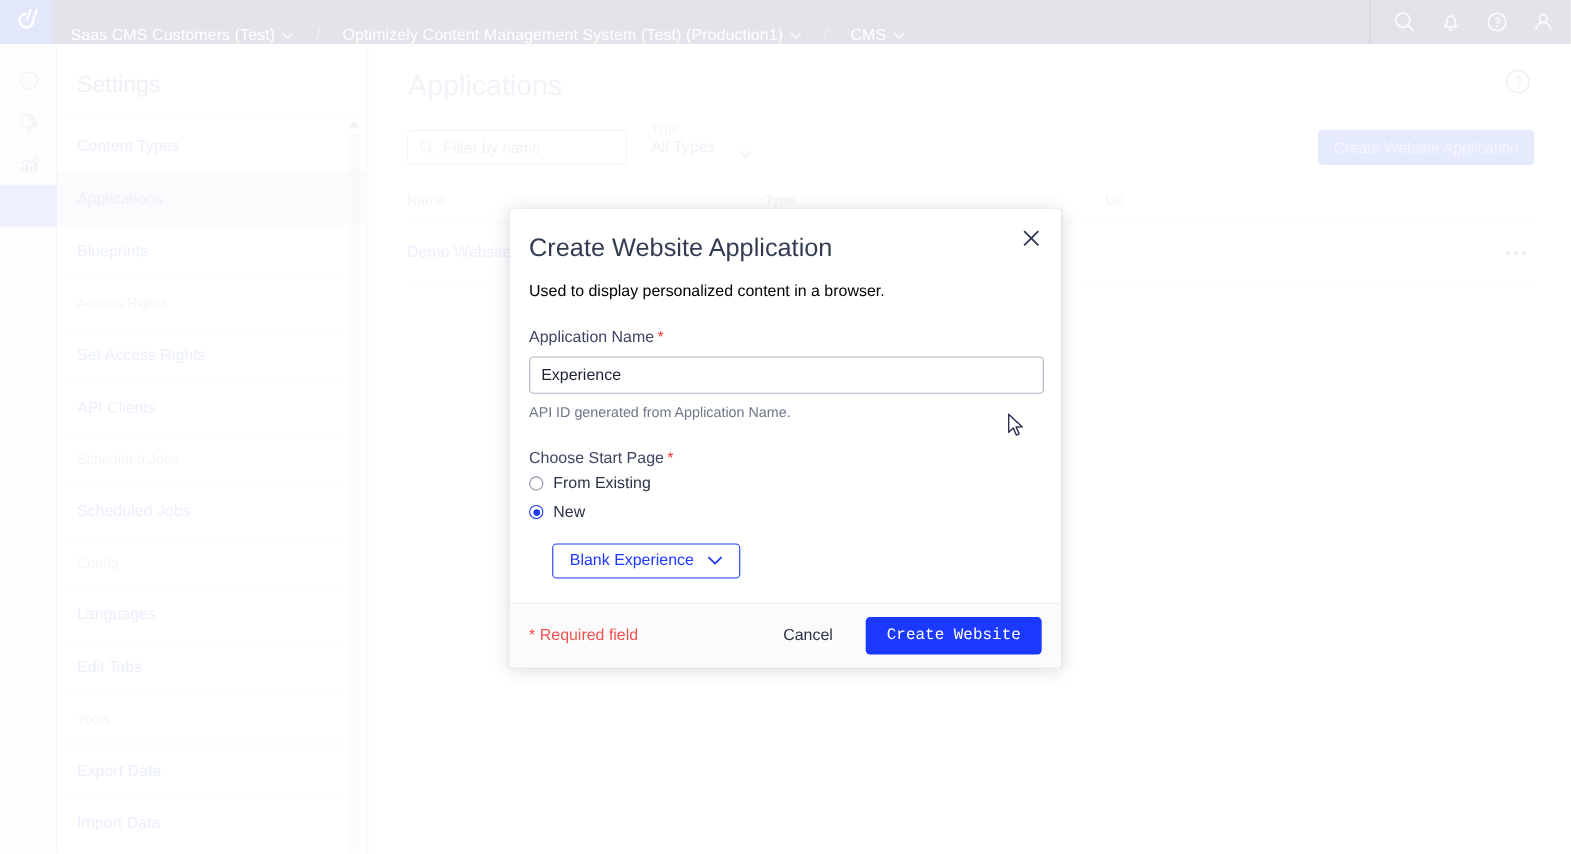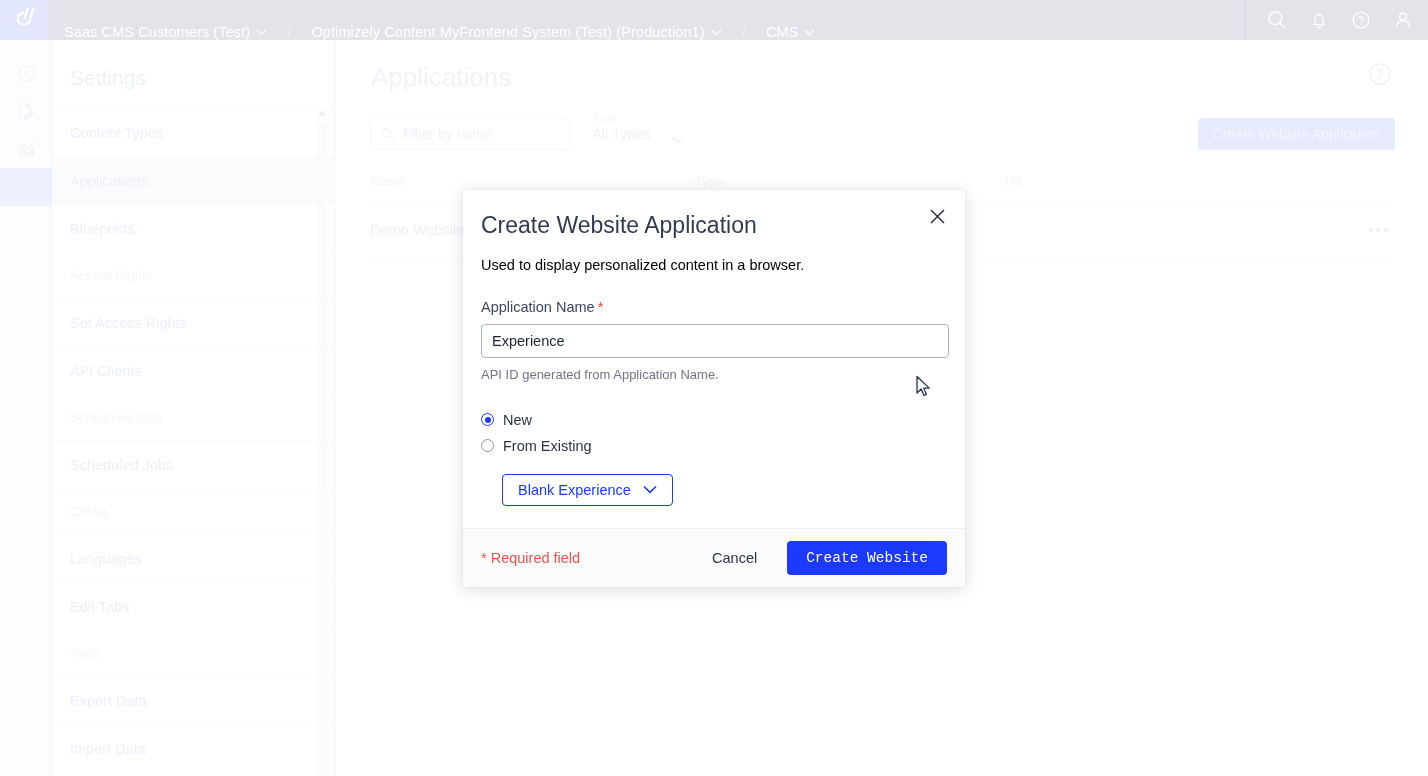--- a/index.html
+++ b/index.html
@@ -188,21 +188,21 @@
 
     <div class="crumbs">
       <div class="crumb">
         <span>Saas CMS Customers (Test)</span>
         <svg class="chev" viewBox="0 0 11 7">
             <path d="M1 1.3 L5.5 5.6 L10 1.3" fill="none" stroke="#ffffff" stroke-width="1.2"></path>
           </svg>
       </div>
       <span class="crumb-sep">/</span>
       <div class="crumb">
-        <span>Optimizely Content MyFrontend System (Test) (Production1)</span>
+        <span>Optimizely Content Management System (Test) (Production1)</span>
         <svg class="chev" viewBox="0 0 11 7">
             <path d="M1 1.3 L5.5 5.6 L10 1.3" fill="none" stroke="#ffffff" stroke-width="1.2"></path>
           </svg>
       </div>
       <span class="crumb-sep">/</span>
       <div class="crumb">
         <span>CMS</span>
         <svg class="chev" viewBox="0 0 11 7">
             <path d="M1 1.3 L5.5 5.6 L10 1.3" fill="none" stroke="#ffffff" stroke-width="1.2"></path>
           </svg>
@@ -374,27 +374,30 @@
 
       <div class="field-label">
         <span>Application Name</span><span class="req">*</span>
       </div>
       <div class="text-input">
         <span>Experience</span>
       </div>
       <div class="hint">API ID generated from Application Name.</div>
 
       <div class="radio-group">
+        <div class="field-label" style="margin-top:0;">
+          <span>Choose Start Page</span><span class="req">*</span>
+        </div>
+        <div class="radio-row">
+          <span class="radio"></span>
+          <span class="radio-label">From Existing</span>
+        </div>
         <div class="radio-row">
           <span class="radio on"></span>
           <span class="radio-label">New</span>
-        </div>
-        <div class="radio-row">
-          <span class="radio"></span>
-          <span class="radio-label">From Existing</span>
         </div>
         <div class="dd-button">
           <span>Blank Experience</span>
           <svg class="chev-b" viewBox="0 0 14 9">
               <path d="M1 1.5 L7 7.4 L13 1.5" fill="none" stroke="#1b39ff" stroke-width="1.6"></path>
             </svg>
         </div>
       </div>
     </div>
 

